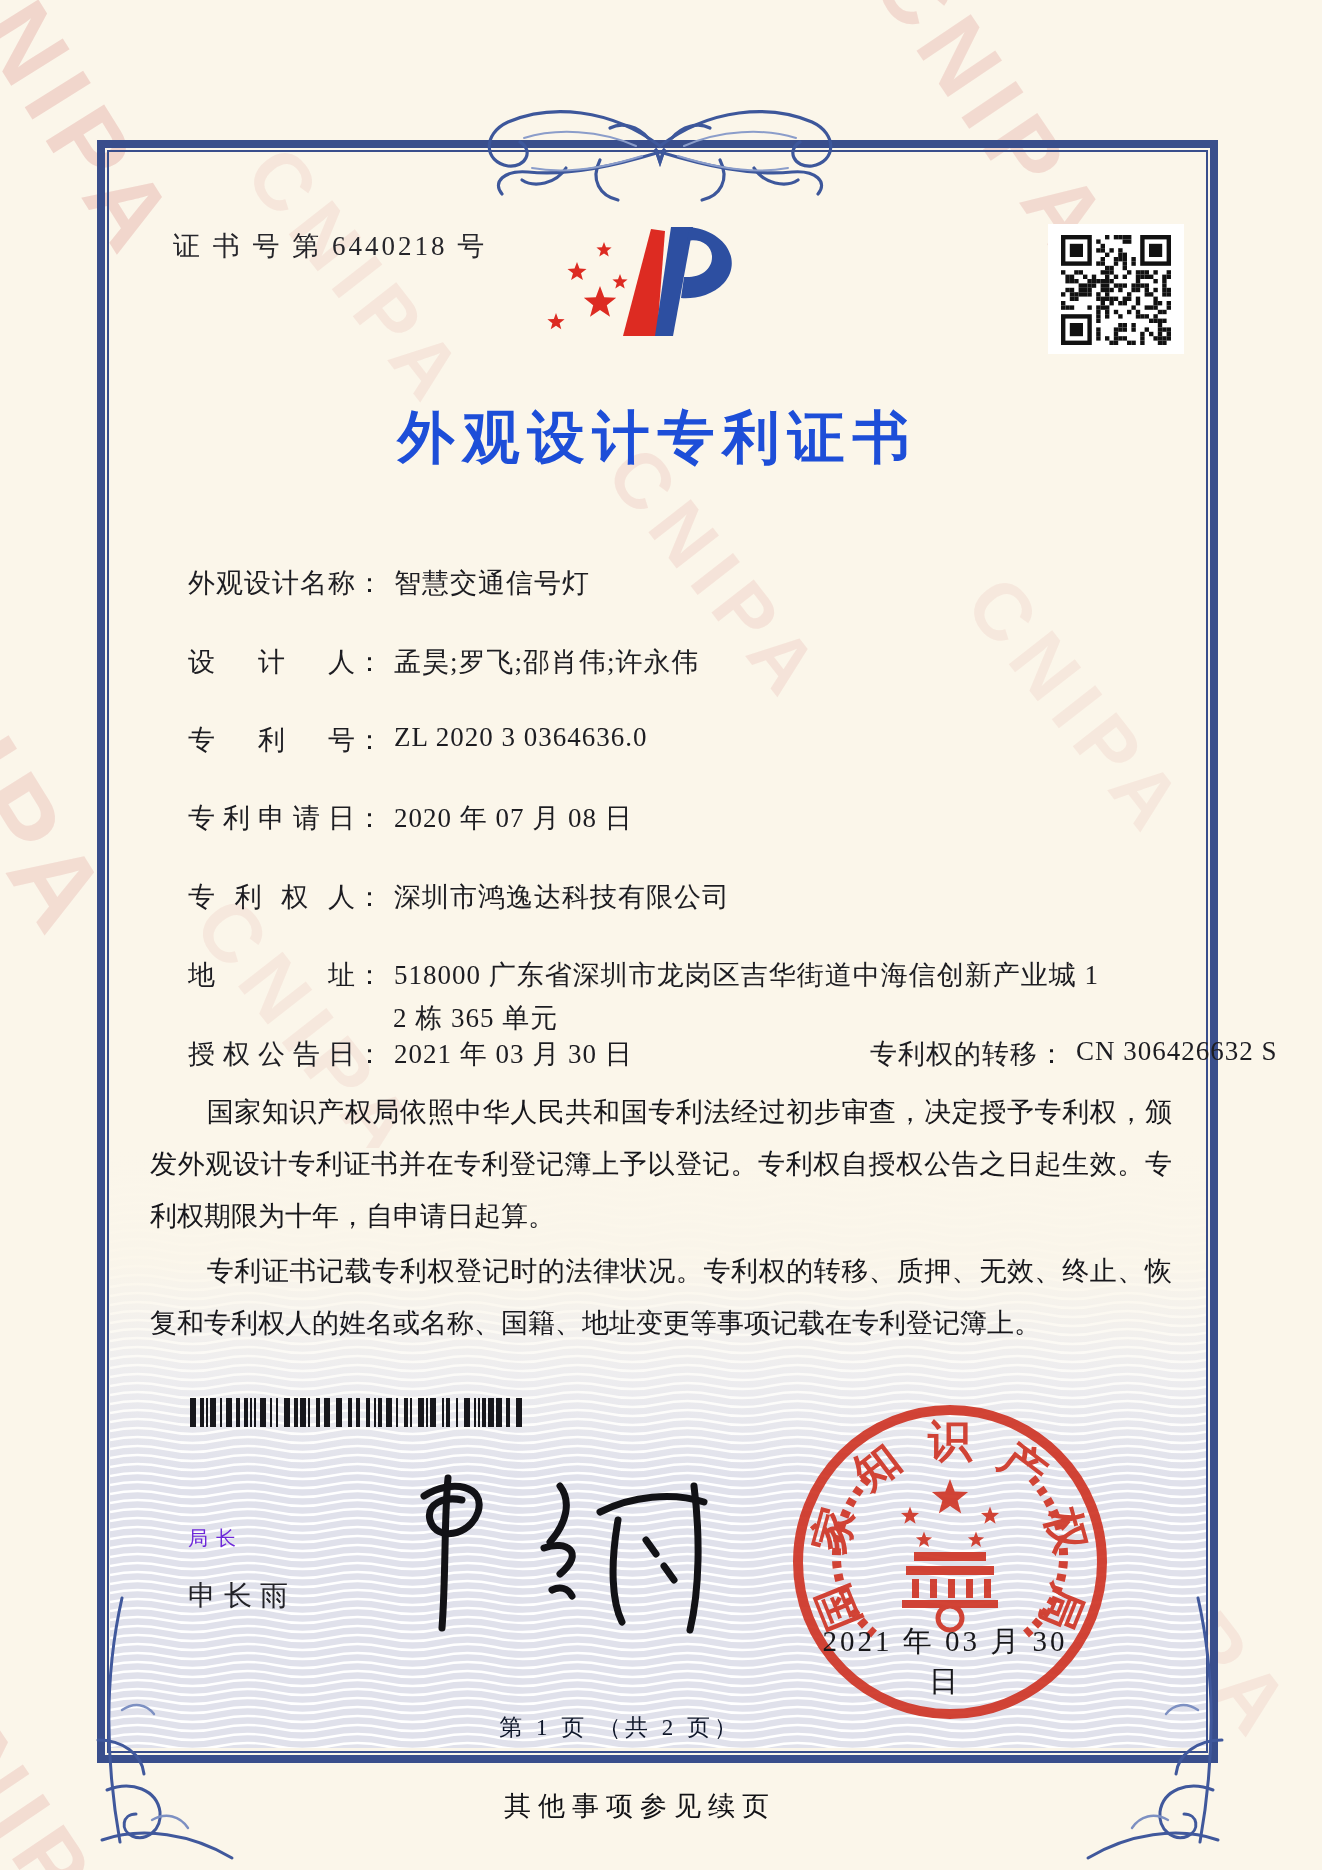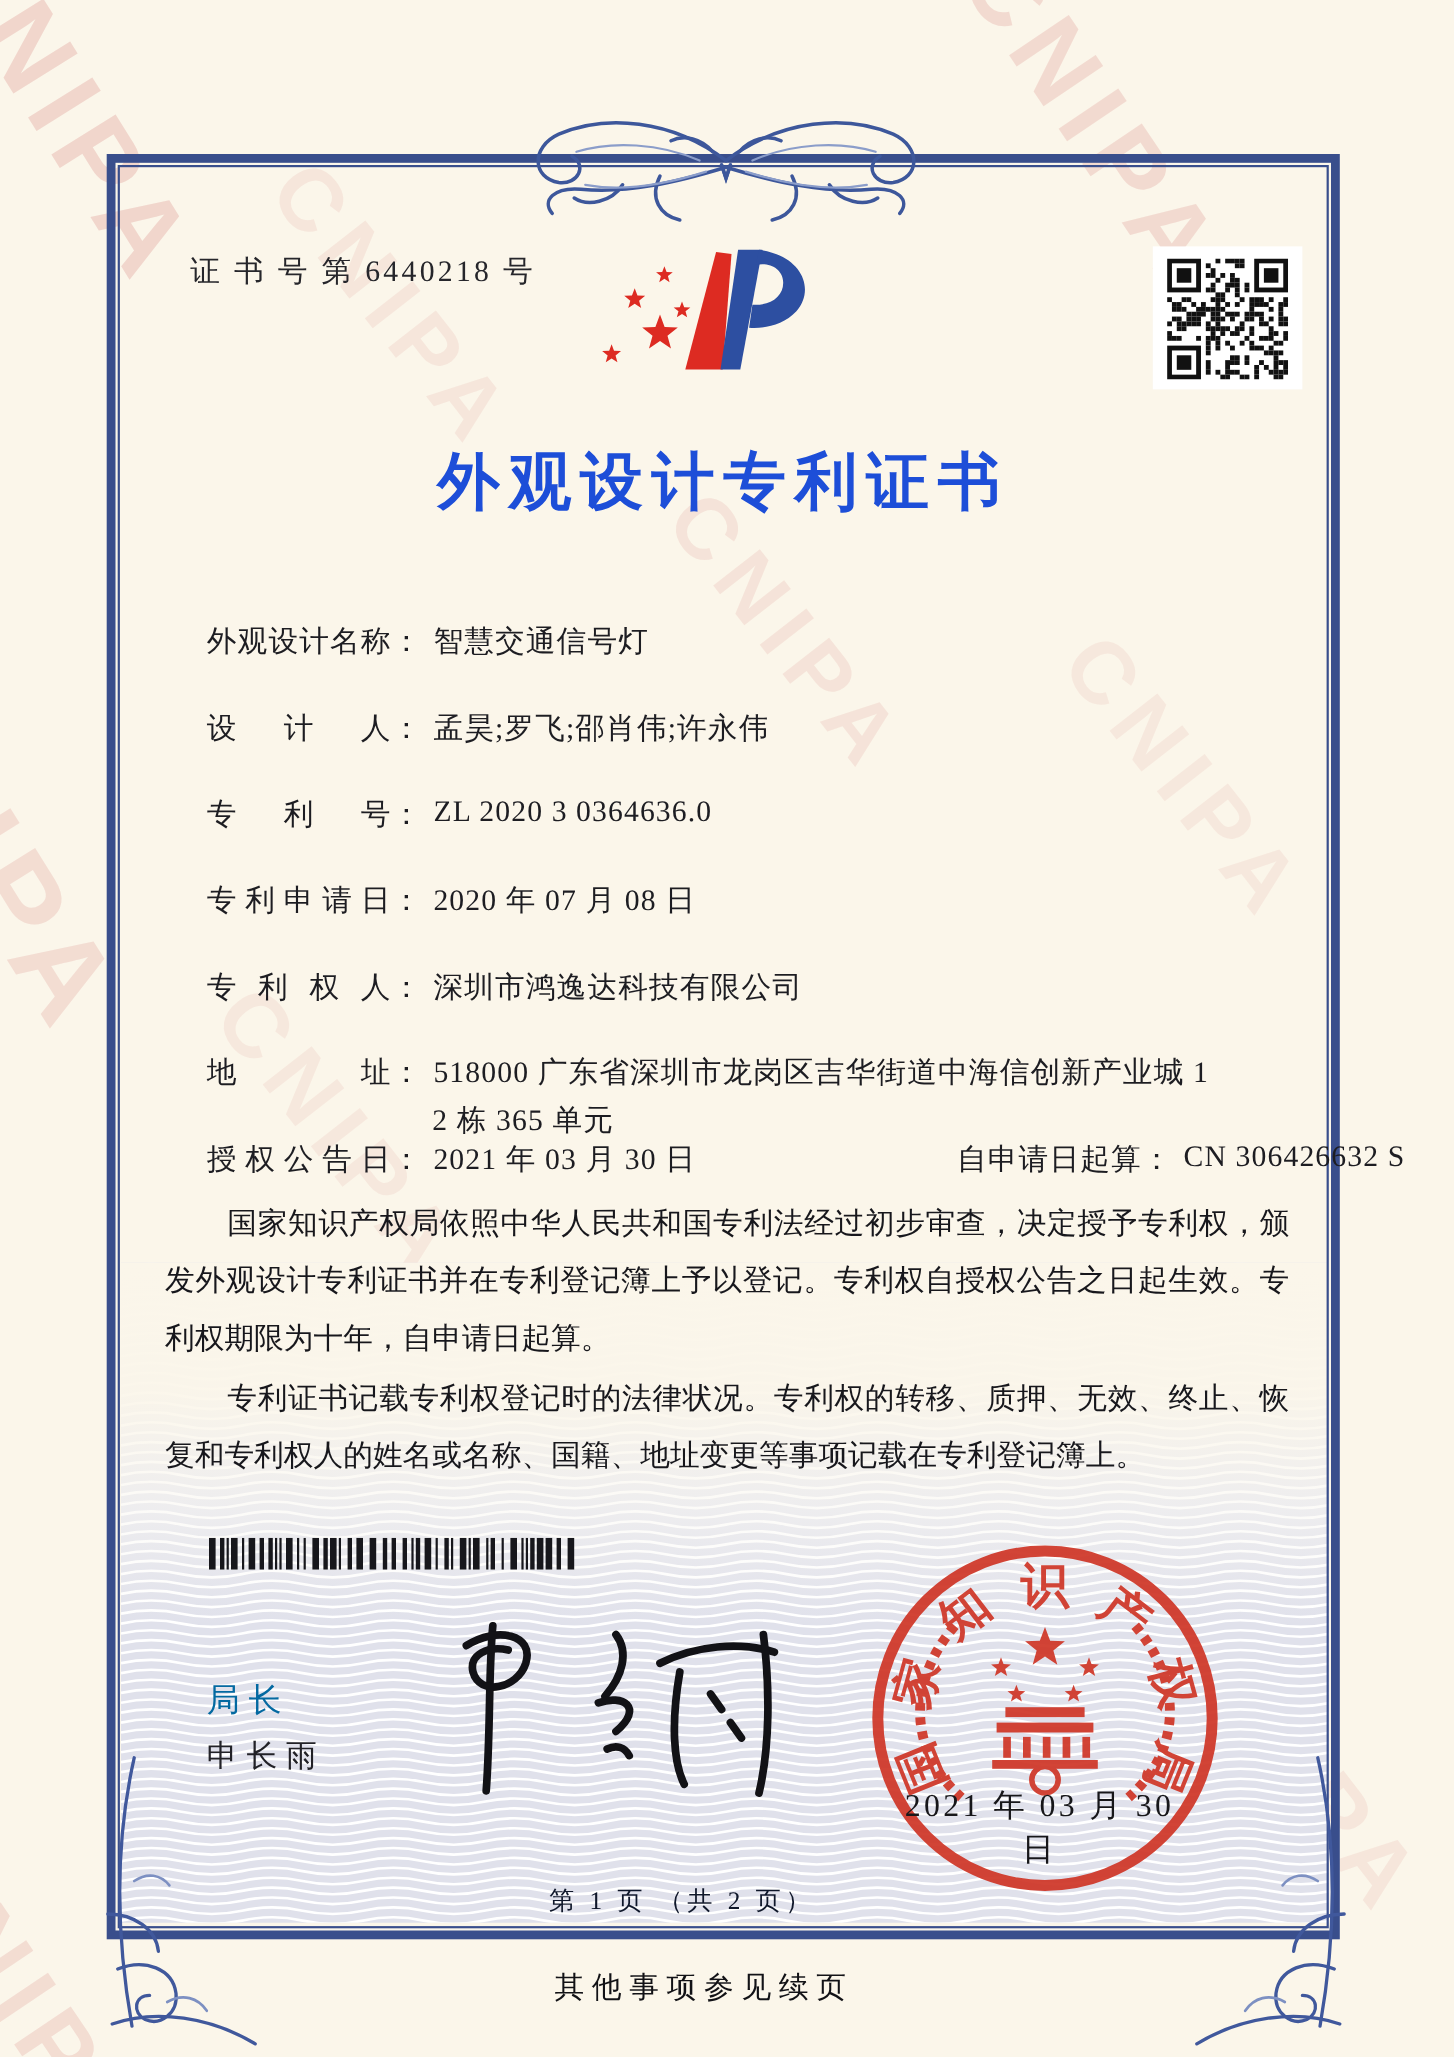--- a/index.html
+++ b/index.html
@@ -78,21 +78,21 @@
   .paras{
     position:absolute;left:150px;top:1086px;width:1022px;z-index:5;
     font-size:27px;line-height:52px;text-align:justify;color:#17171c;
   }
   .paras p{margin:0 0 3px 0;text-indent:2.1em;}
   
   .barcode{position:absolute;left:190px;top:1398px;z-index:5;}
   .sig-title{
     position:absolute;left:188px;top:1525px;
     font-family:"Liberation Sans","DejaVu Sans",sans-serif;
-    font-size:30px;font-weight:500;letter-spacing:8px;color:#0369a1;z-index:5;
+    font-size:20px;font-weight:500;letter-spacing:8px;color:#6d28d9;z-index:5;
   }
   .sig-name{
     position:absolute;left:188px;top:1577px;
     font-family:"Liberation Sans","DejaVu Sans",sans-serif;
     font-size:28px;font-weight:500;letter-spacing:8px;color:#222227;z-index:5;text-align:center;
   }
   .signature{position:absolute;left:380px;top:1440px;z-index:6;}
   .seal{position:absolute;left:770px;top:1380px;z-index:6;}
   .seal-date{
     position:absolute;left:810px;top:1622px;width:270px;text-align:center;
@@ -471,21 +471,21 @@
   <div class="row" style="top:879px">
     <span class="lab"><span>专</span><span>利</span><span>权</span><span>人</span></span><span class="sep">：</span><span class="val">深圳市鸿逸达科技有限公司</span>
   </div>
   <div class="row" style="top:957px">
     <span class="lab"><span>地</span><span>址</span></span><span class="sep">：</span><span class="val">518000 广东省深圳市龙岗区吉华街道中海信创新产业城 1</span>
   </div>
   <div class="addr2">2 栋 365 单元</div>
   <div class="row" style="top:1036px;width:1010px;">
     <span class="lab"><span>授</span><span>权</span><span>公</span><span>告</span><span>日</span></span><span class="sep">：</span><span class="val">2021 年 03 月 30 日</span>
     <span class="grant2">
-      <span class="lab2">自申请日起算</span><span class="sep">：</span><span class="val">CN 306426632 S</span>
+      <span class="lab2">专利权的转移</span><span class="sep">：</span><span class="val">CN 306426632 S</span>
     </span>
   </div>
 
   <div class="paras">
     <p>国家知识产权局依照中华人民共和国专利法经过初步审查，决定授予专利权，颁发外观设计专利证书并在专利登记簿上予以登记。专利权自授权公告之日起生效。专利权期限为十年，自申请日起算。</p>
     <p>专利证书记载专利权登记时的法律状况。专利权的转移、质押、无效、终止、恢复和专利权人的姓名或名称、国籍、地址变更等事项记载在专利登记簿上。</p>
   </div>
 
   <svg class="barcode" id="barcode" width="338" height="29" viewBox="0 0 338 29">
       <rect x="0" y="0" width="6" height="29" fill="#17171c"></rect>

